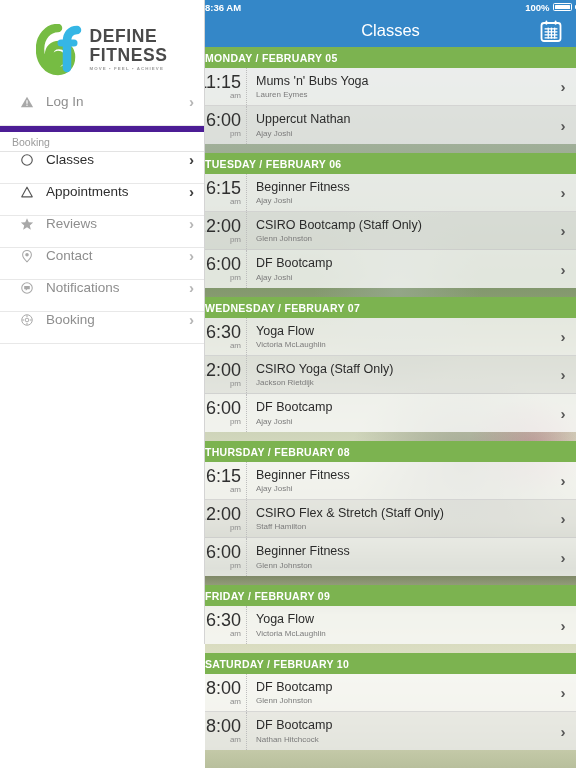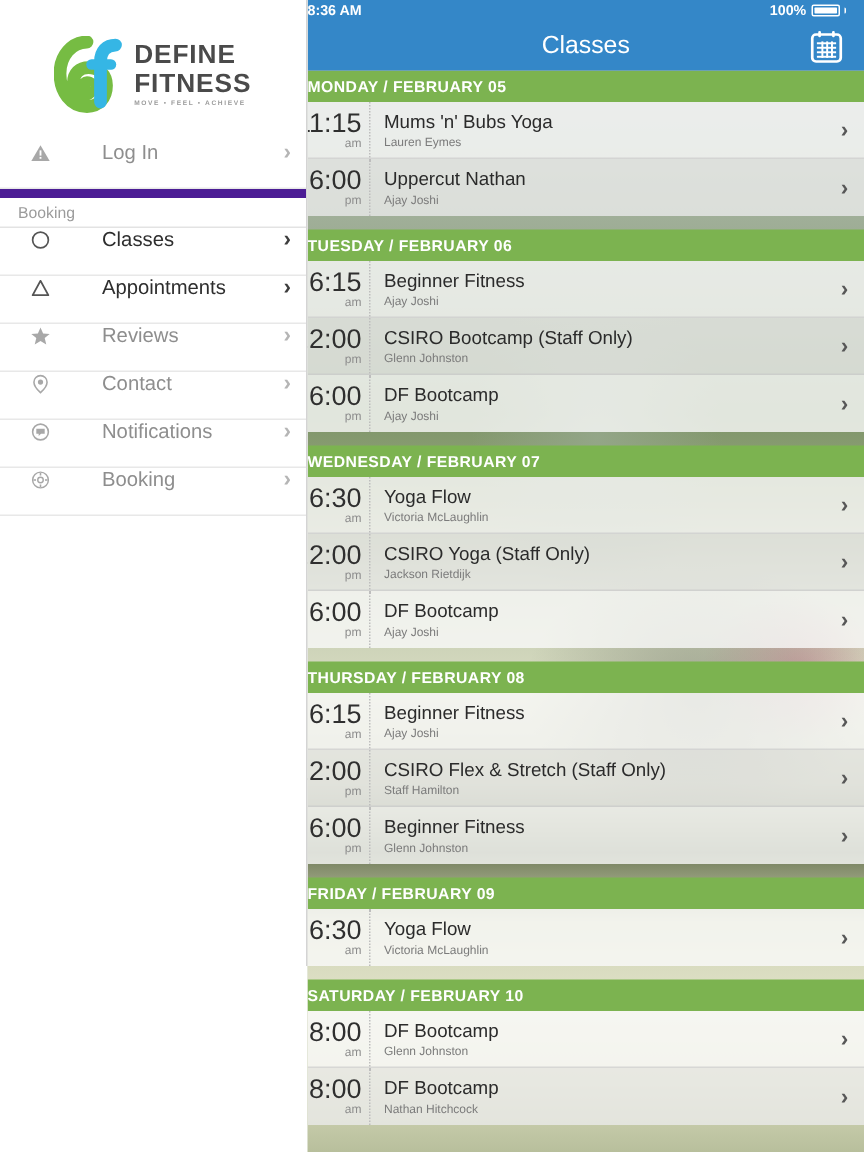--- a/index.html
+++ b/index.html
@@ -47,21 +47,20 @@
     border-top: 6px solid #4c1d95;
     border-bottom: 1px solid #e3e3e3;
     background: #fff;
   }
   .nav-item {
     height: 32px;
     display: flex; align-items: center;
     border-bottom: 1px solid #e8e8e8;
     padding: 0 10px 16px 14px;
     background: #fff;
-    gap: 22px;
   }
   .nav-item:first-child { border-top: 1px solid #e8e8e8; }
   .nav-ico {
     width: 26px; flex: 0 0 26px;
     display: flex; align-items: center; justify-content: center;
     color: #a8a8a8;
   }
   .nav-label { flex: 1 1 auto; font-size: 13.5px; color: #8e8e8e; padding-left: 6px; }
   .nav-item.active .nav-label { color: #2e2e2e; }
   .nav-item.active .nav-ico { color: #555; }
@@ -94,21 +93,21 @@
     height: 47px;
   }
   #statusbar {
     height: 14px;
     display: flex; align-items: center;
     font-size: 9.5px; color: #ffffff; font-weight: bold;
     position: relative;
   }
   #status-time { position: absolute; left: 0; right: 0; text-align: left; padding-right: 120px; }
   #status-right {
-    position: absolute; right: 12px; display: flex; align-items: center; gap: 3px; margin-left: 25px;
+    position: absolute; right: 0; display: flex; align-items: center; gap: 3px; margin-left: 25px;
   }
   .batt-shell {
     width: 19px; height: 8px; border: 1px solid #fff; border-radius: 1.5px;
     padding: 1px; display: flex;
   }
   .batt-fill { flex: 1 1 auto; background: #fff; border-radius: 0.5px; }
   .batt-tip { width: 1.5px; height: 4px; background: #fff; border-radius: 0 1px 1px 0; }
   #navbar {
     height: 33px; position: relative;
     display: flex; align-items: center; justify-content: center;

